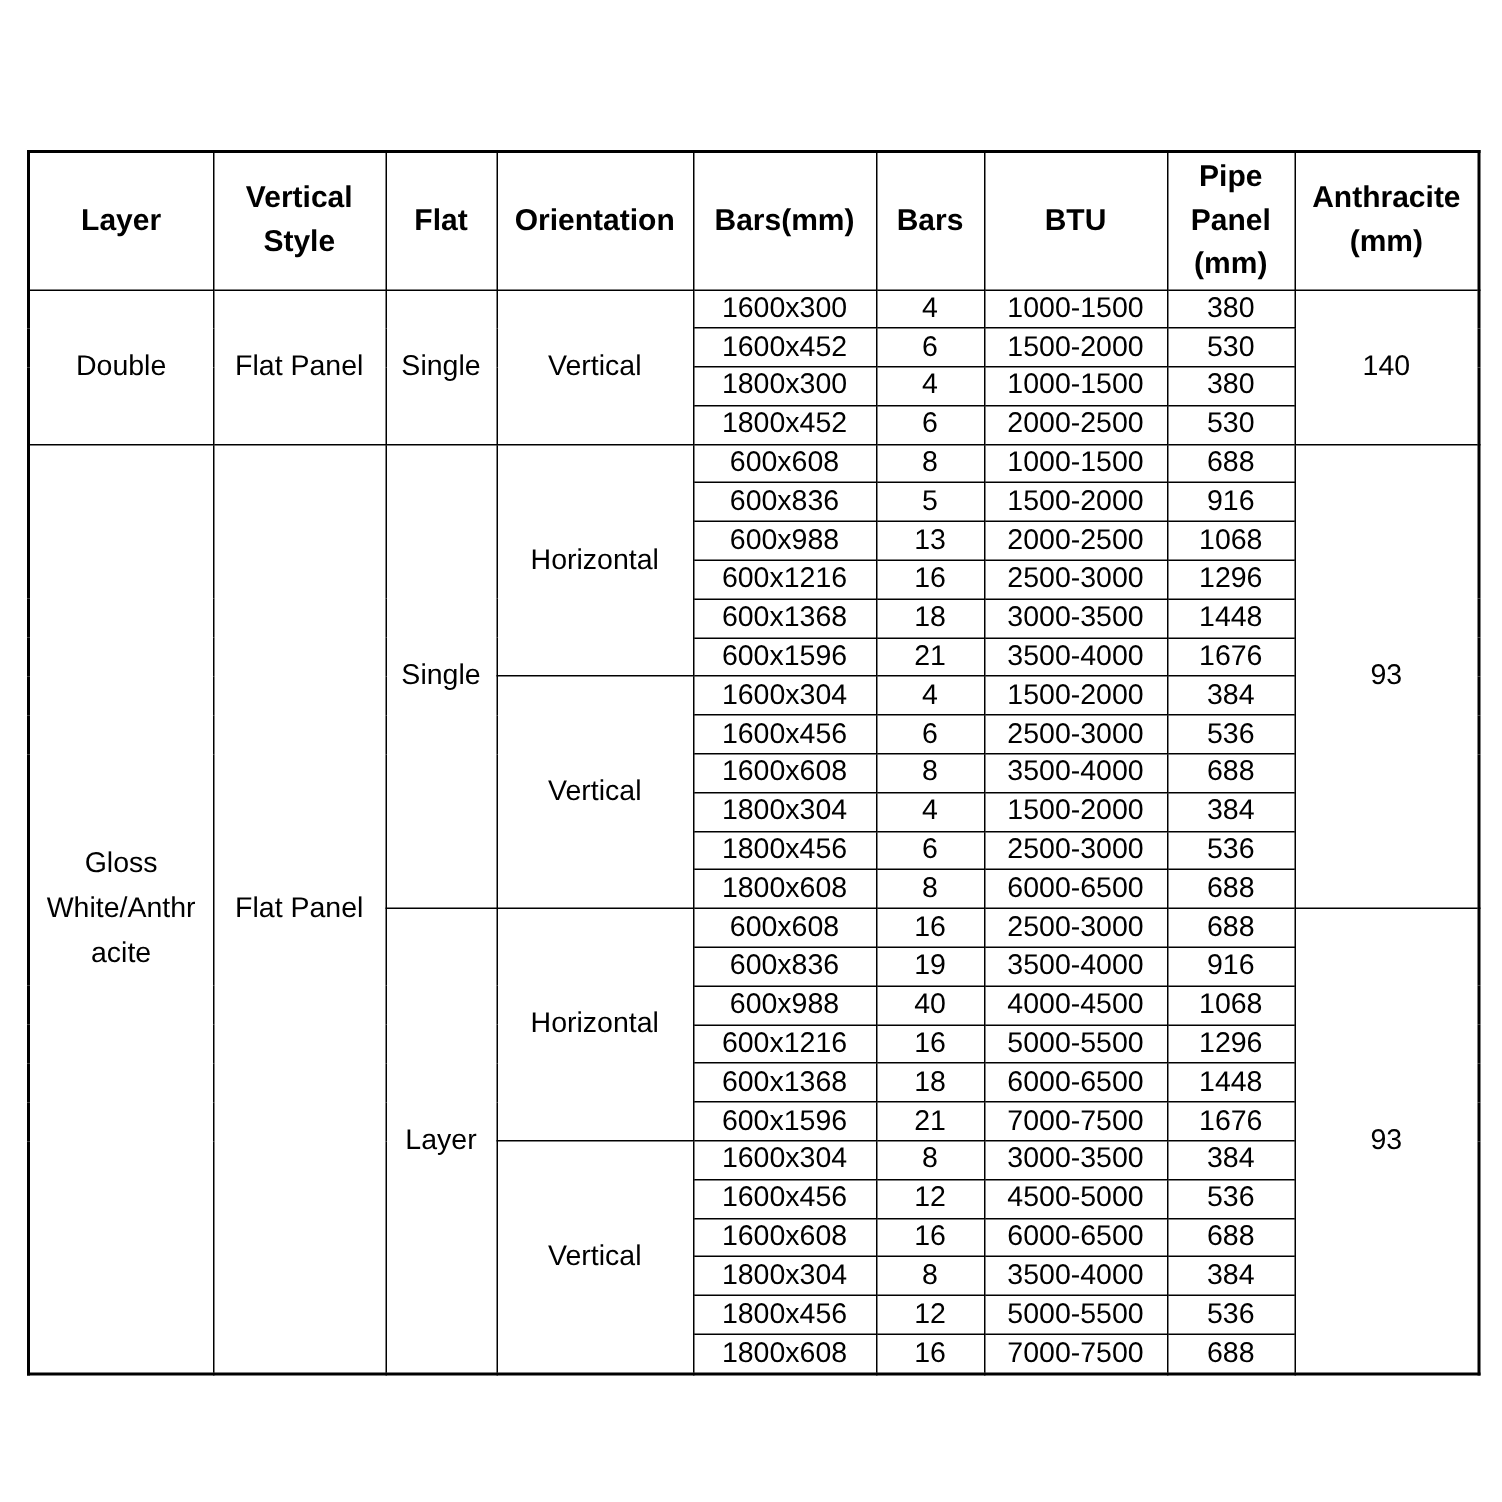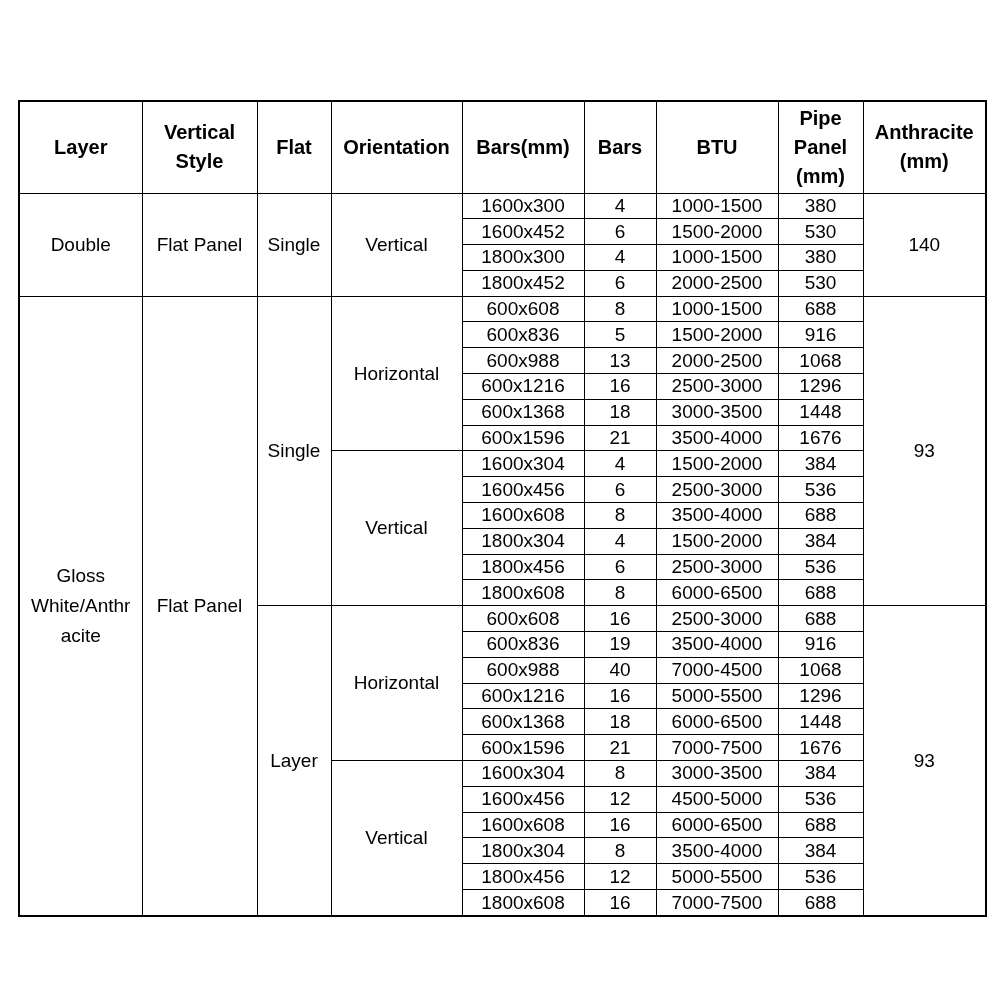--- a/index.html
+++ b/index.html
@@ -208,21 +208,21 @@
       </tr>
       <tr>
         <td>600x836</td>
         <td>19</td>
         <td>3500-4000</td>
         <td>916</td>
       </tr>
       <tr>
         <td>600x988</td>
         <td>40</td>
-        <td>7000-4500</td>
+        <td>4000-4500</td>
         <td>1068</td>
       </tr>
       <tr>
         <td>600x1216</td>
         <td>16</td>
         <td>5000-5500</td>
         <td>1296</td>
       </tr>
       <tr>
         <td>600x1368</td>

